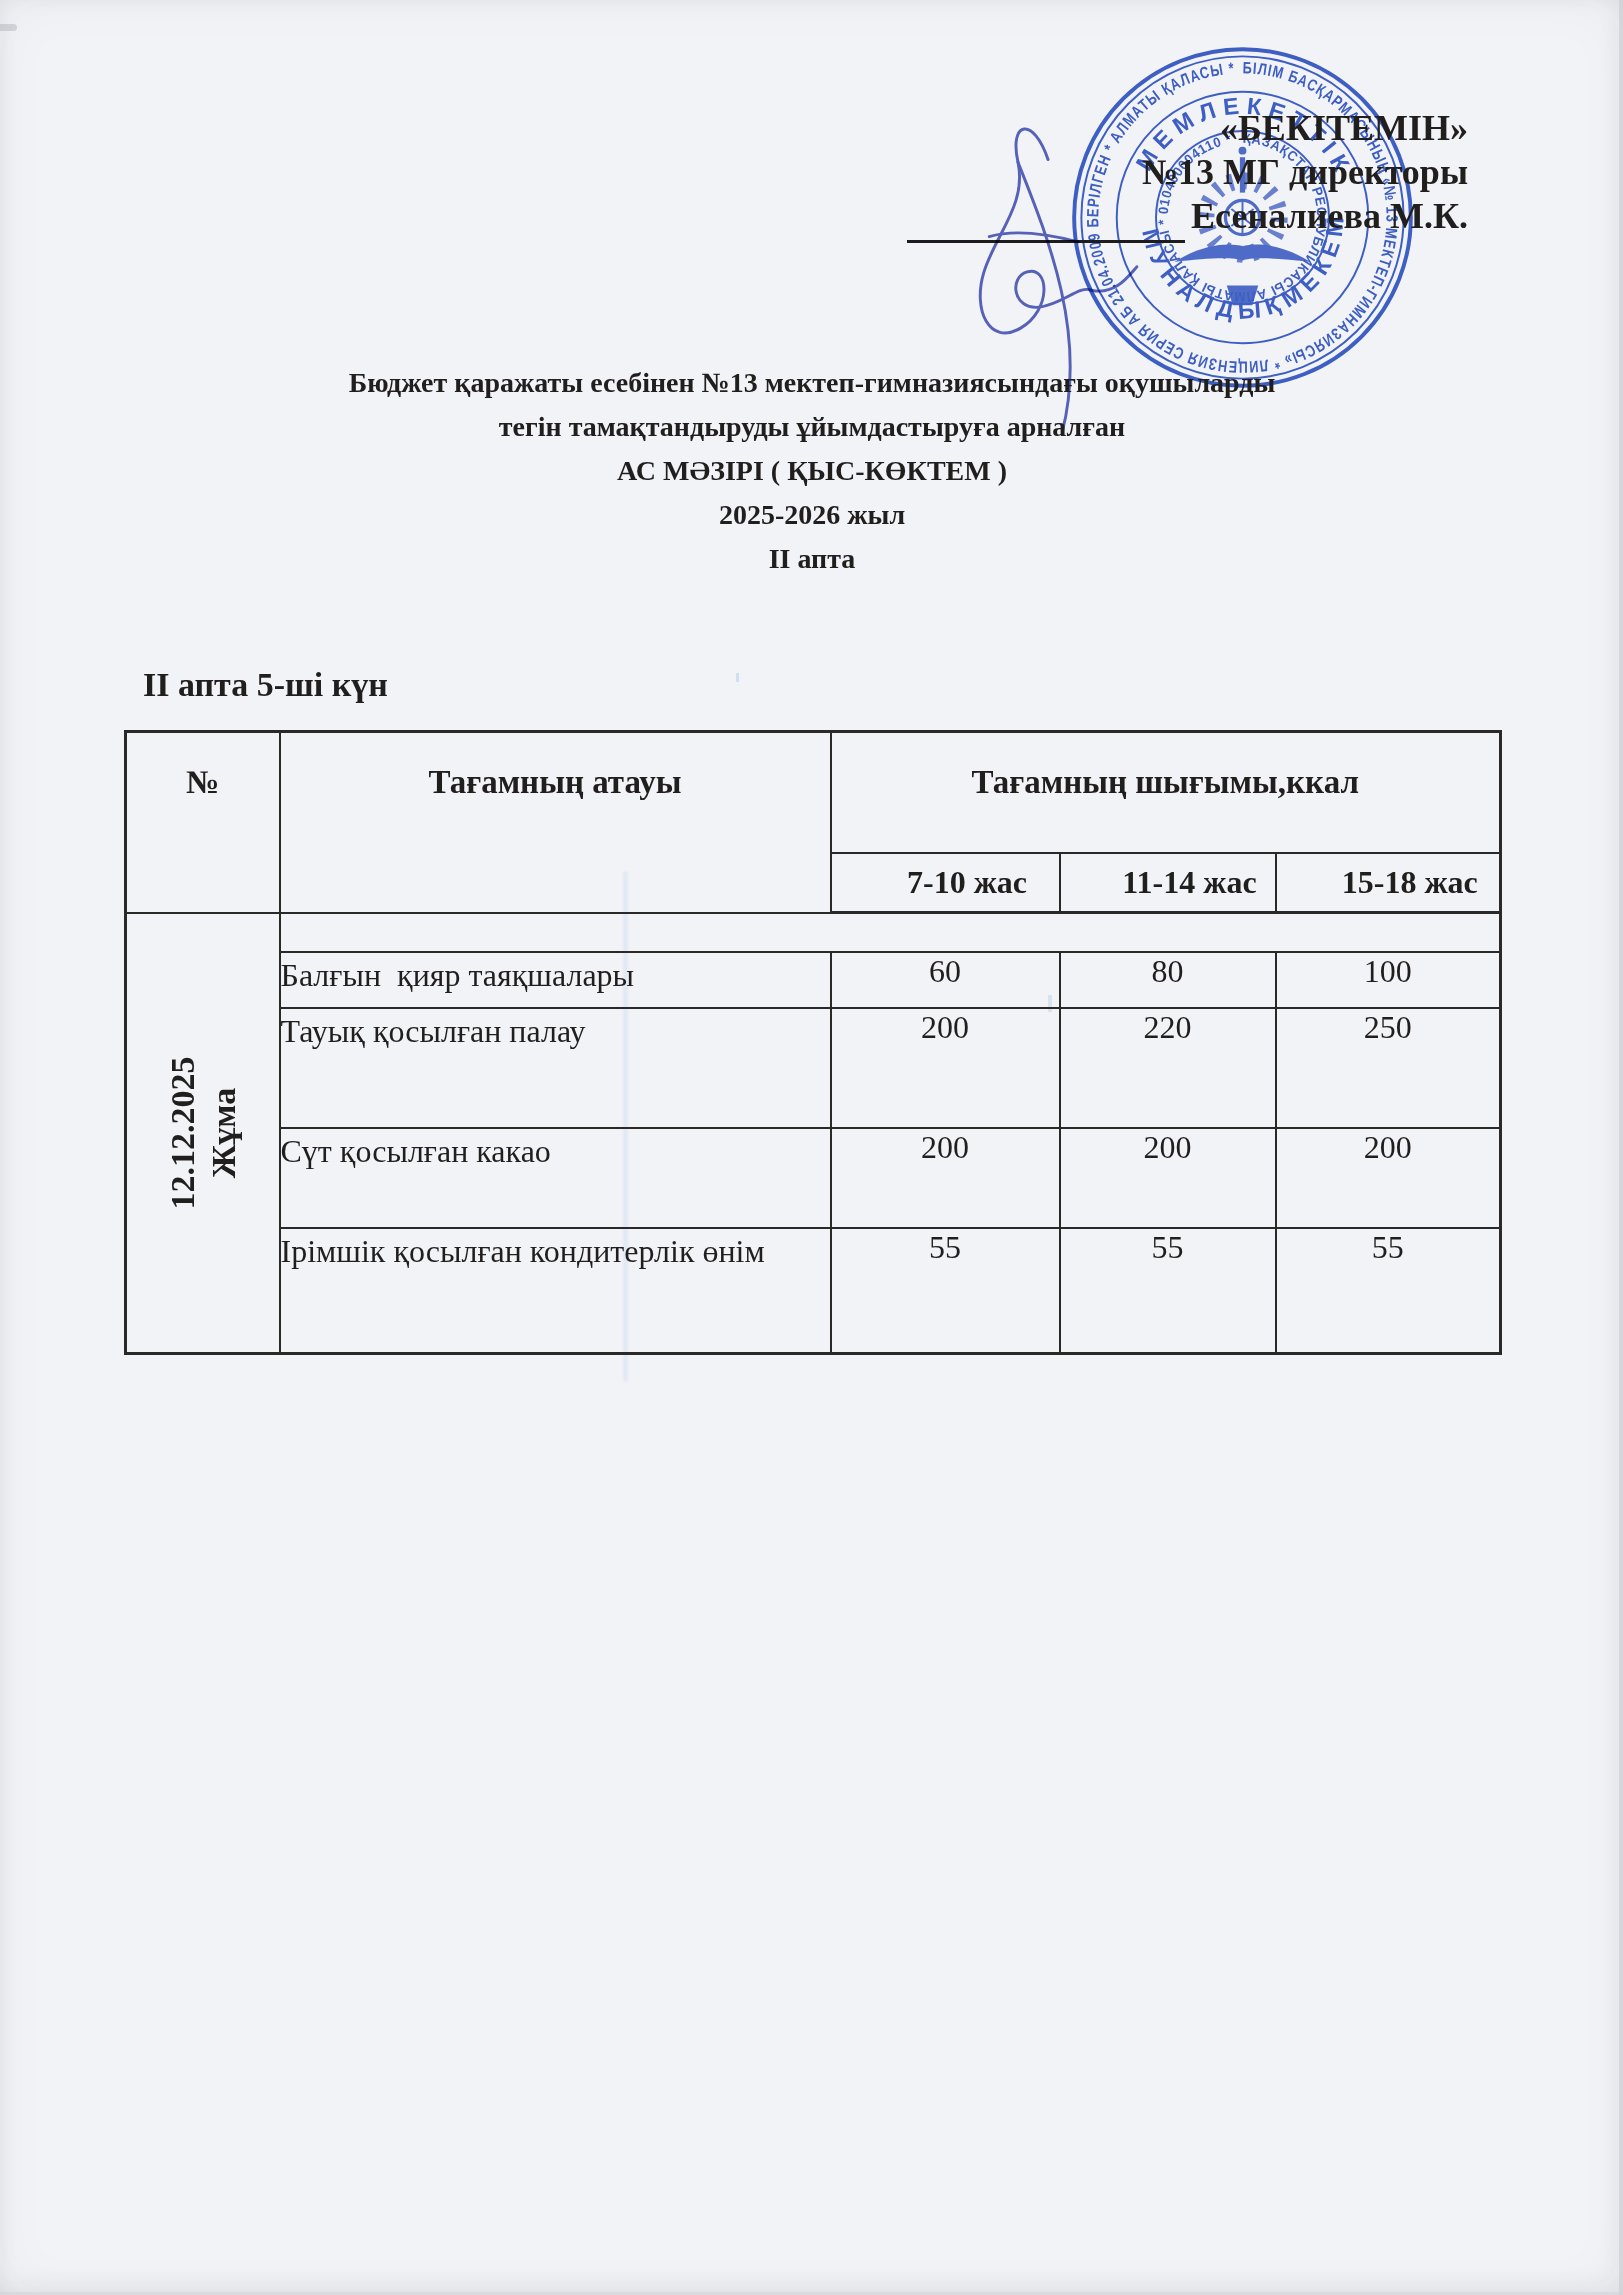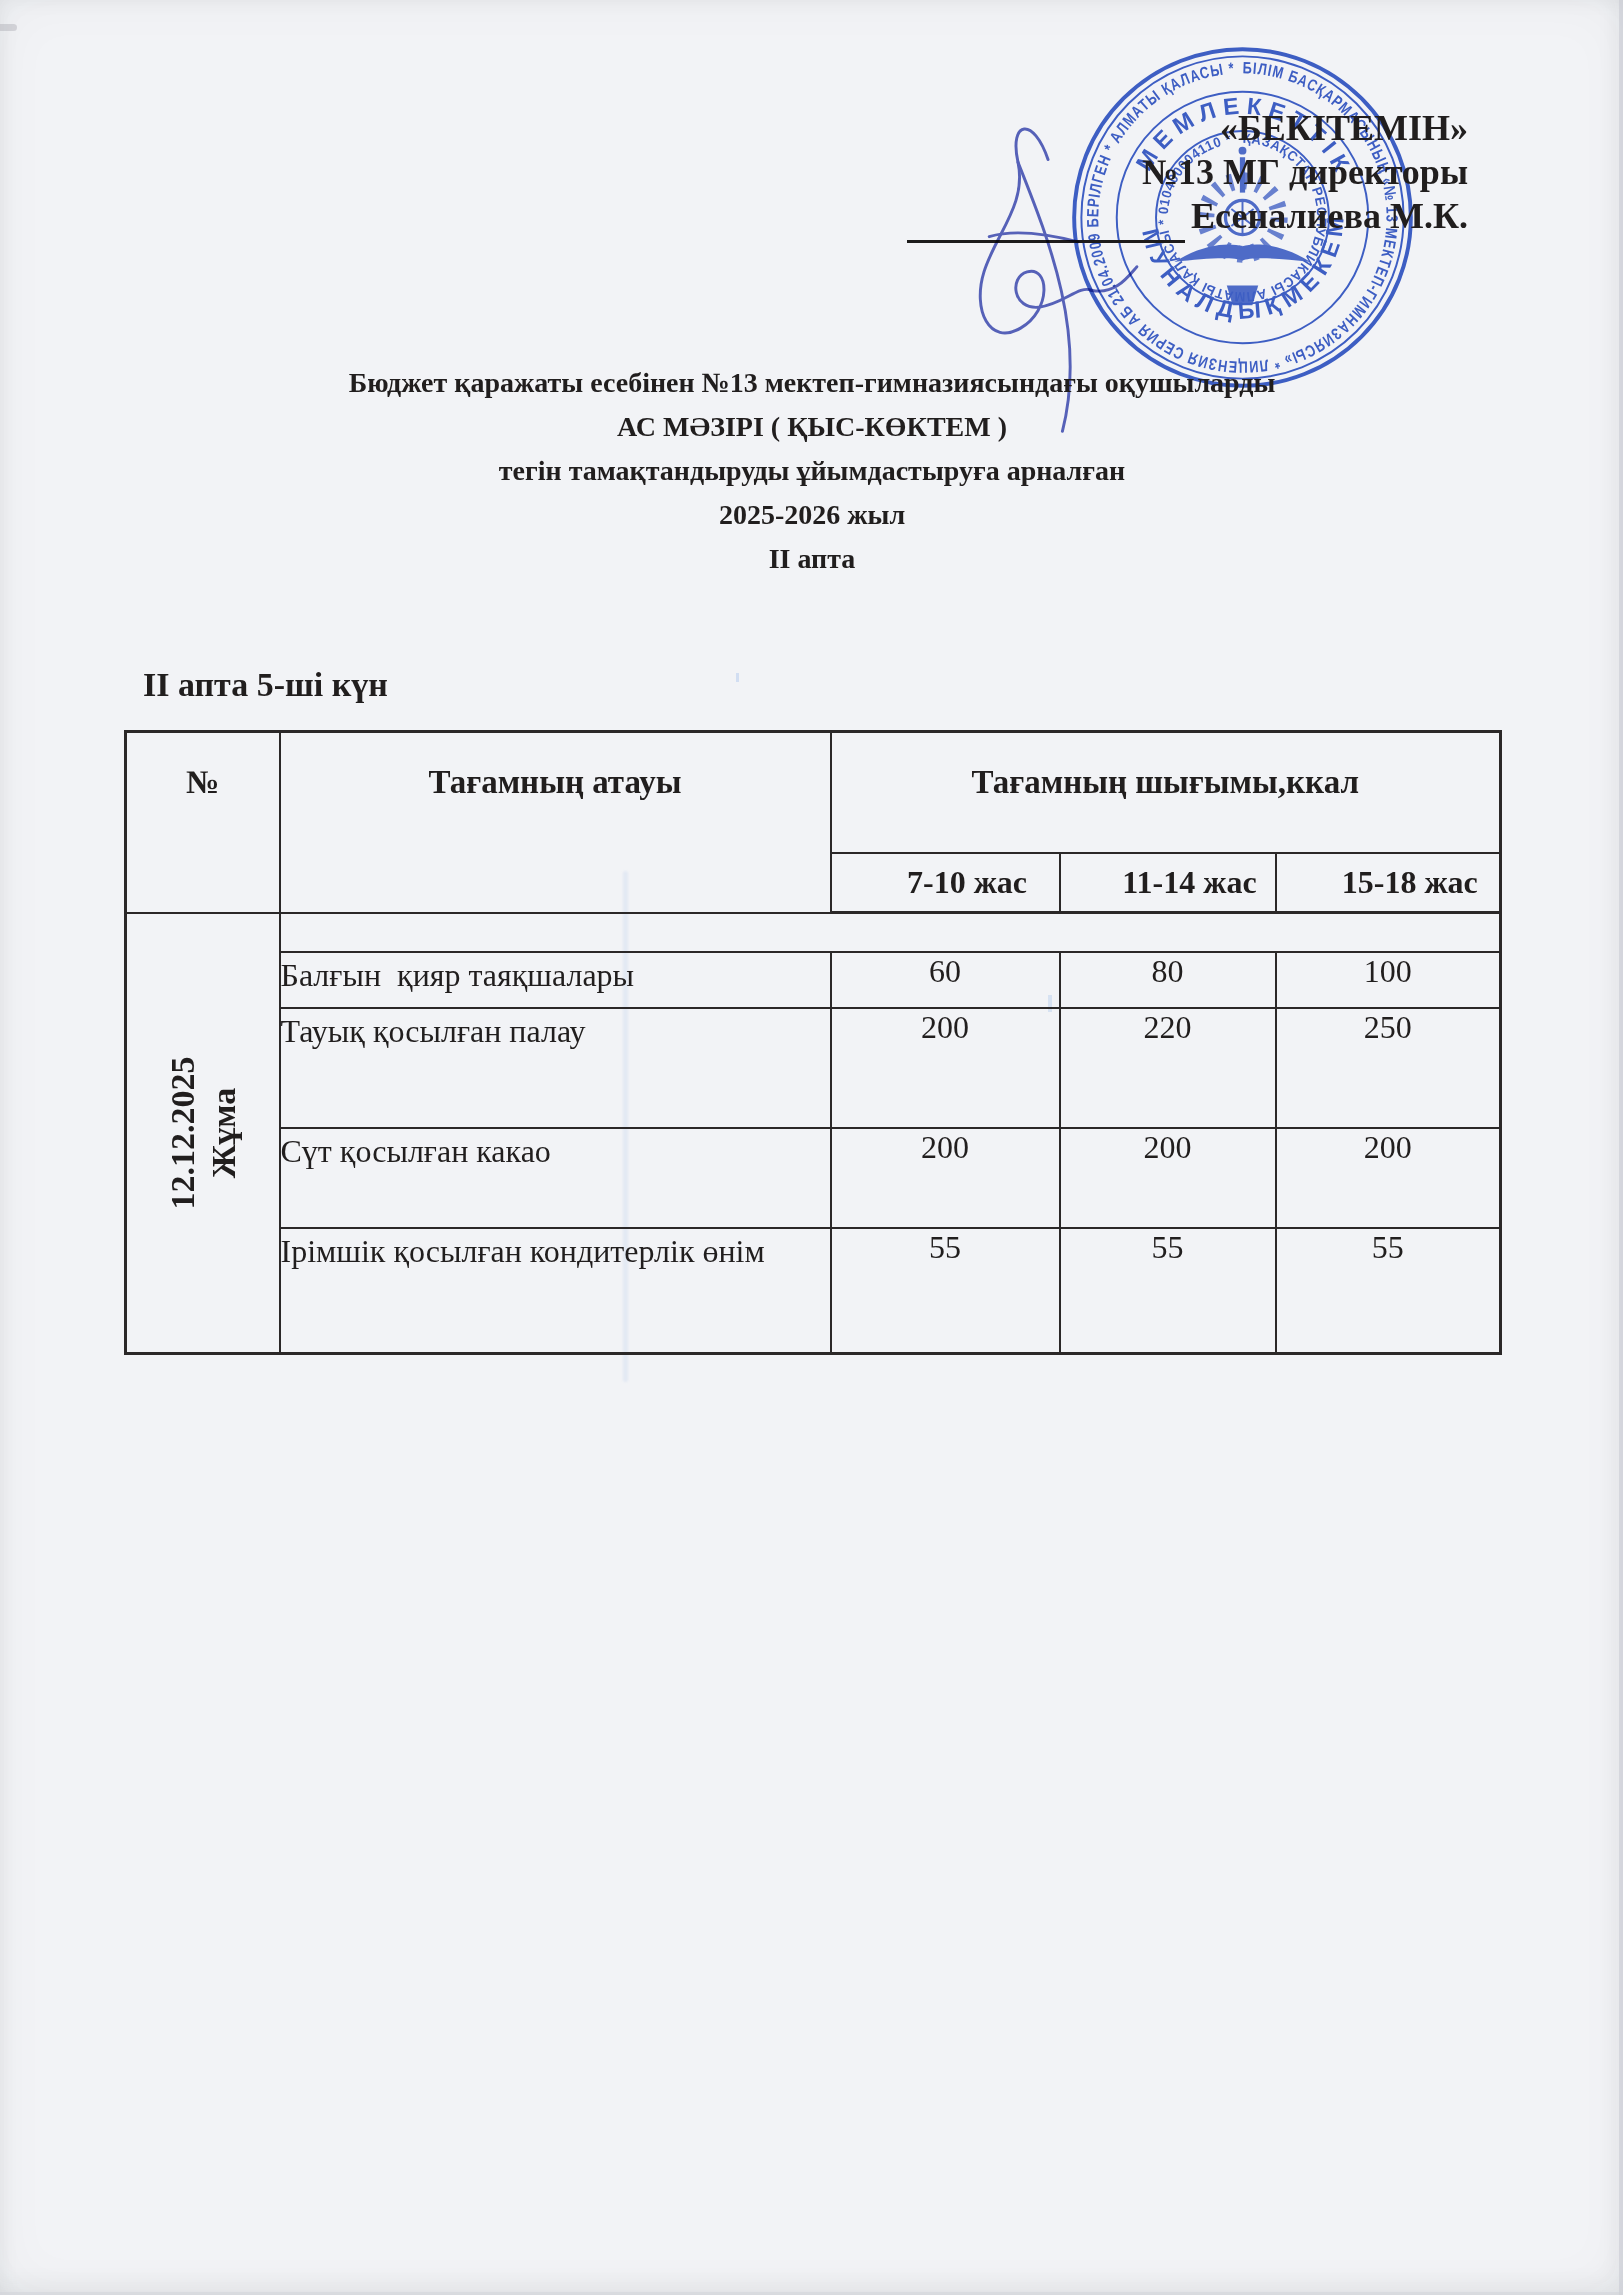--- a/index.html
+++ b/index.html
@@ -162,22 +162,22 @@
   </svg>
 
   <div class="approval">
     <div>«БЕКІТЕМІН»</div>
     <div>№13 МГ директоры</div>
     <div>Есеналиева М.К.</div>
   </div>
 
   <div class="title-block">
     <div>Бюджет қаражаты есебінен №13 мектеп-гимназиясындағы оқушыларды</div>
+    <div>тегін тамақтандыруды ұйымдастыруға арналған</div>
     <div>АС МӘЗІРІ ( ҚЫС-КӨКТЕМ )</div>
-    <div>тегін тамақтандыруды ұйымдастыруға арналған</div>
     <div>2025-2026 жыл</div>
     <div>II апта</div>
   </div>
 
   <div class="section-heading">II апта 5-ші күн</div>
 
   <table class="menu">
     <colgroup>
       <col style="width:154px">
       <col style="width:551px">

